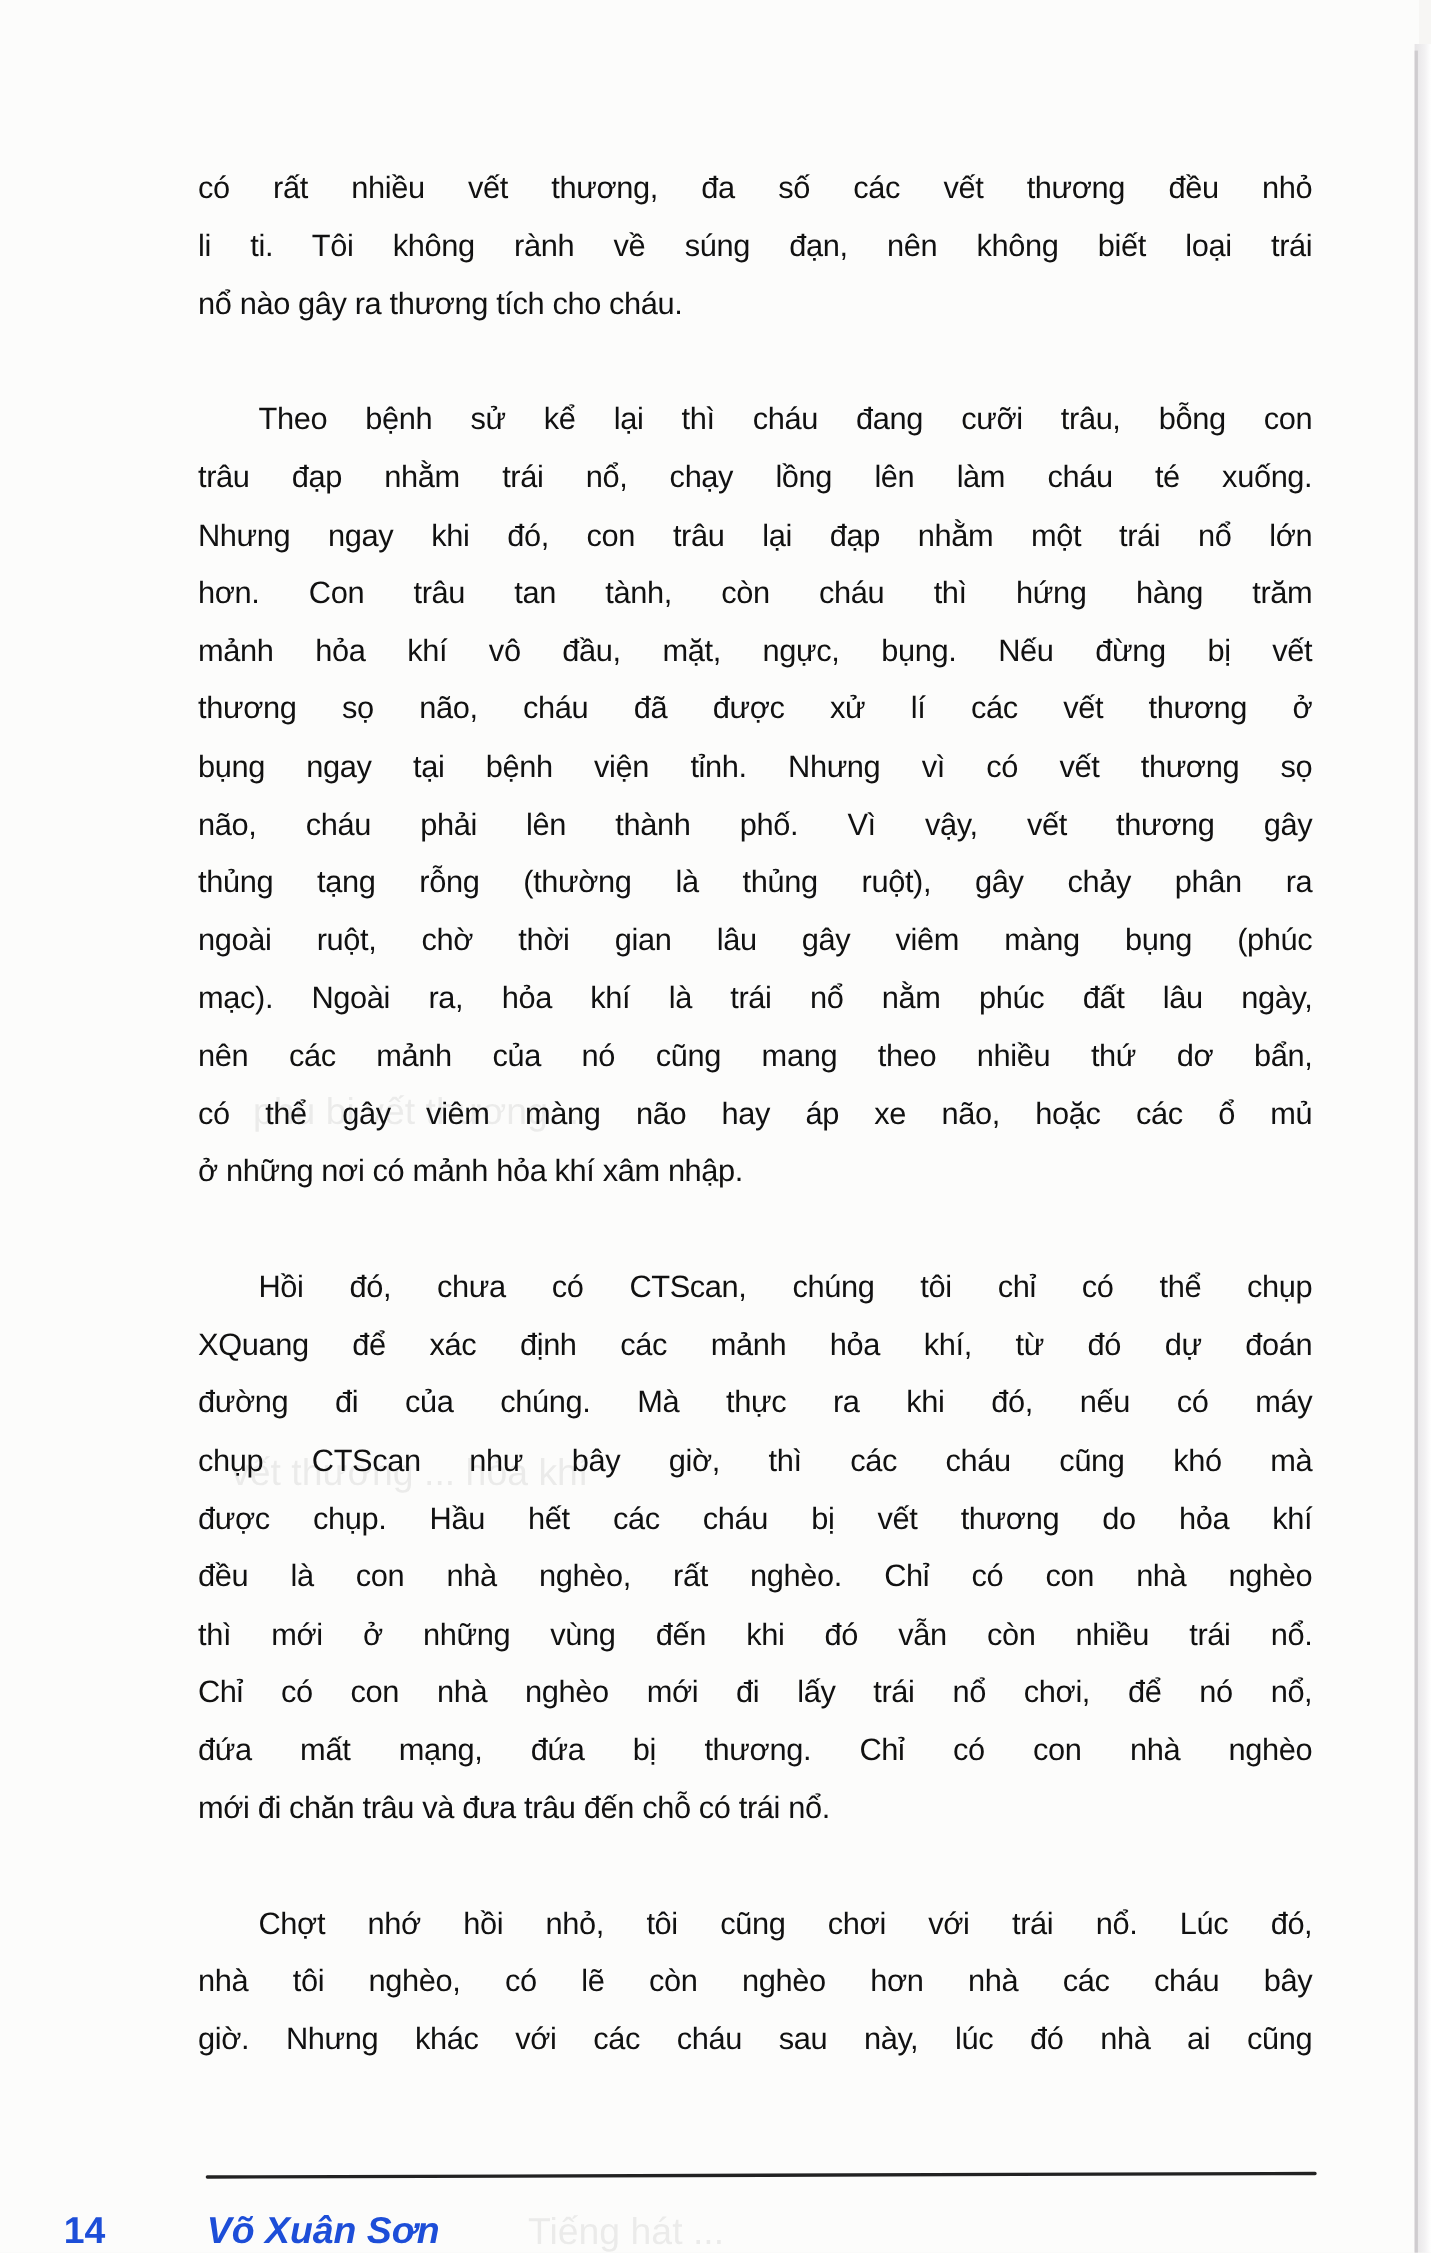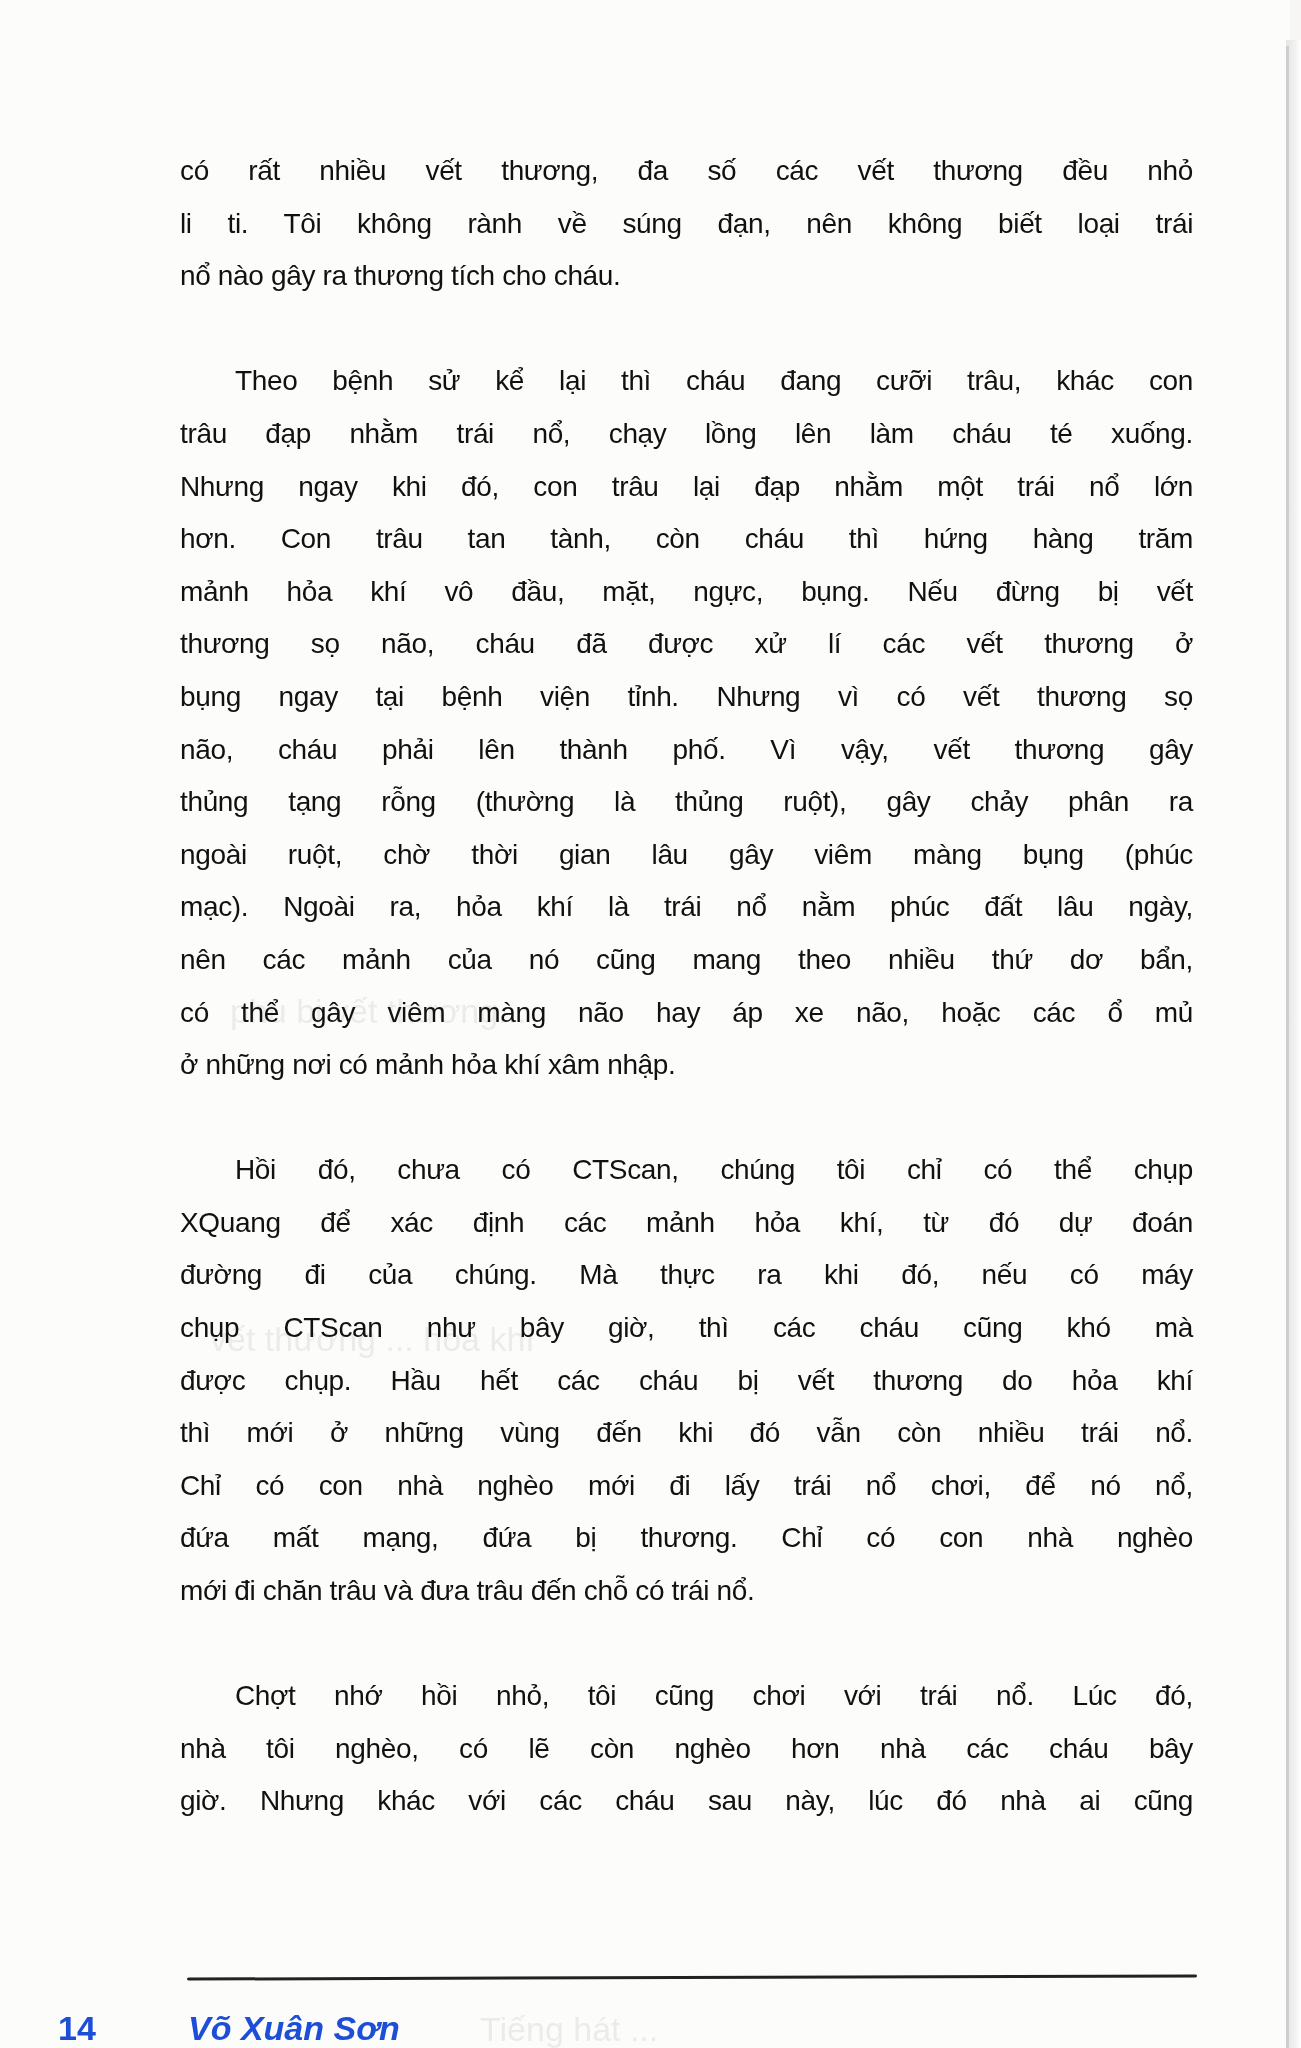--- a/index.html
+++ b/index.html
@@ -109,21 +109,21 @@
 
   <div class="body-text">
 
     <p class="para">
       <span class="line">có rất nhiều vết thương, đa số các vết thương đều nhỏ</span>
       <span class="line">li ti. Tôi không rành về súng đạn, nên không biết loại trái</span>
       <span class="line last">nổ nào gây ra thương tích cho cháu.</span>
     </p>
 
     <p class="para">
-      <span class="line indent">Theo bệnh sử kể lại thì cháu đang cưỡi trâu, khác con</span>
+      <span class="line indent">Theo bệnh sử kể lại thì cháu đang cưỡi trâu, bỗng con</span>
       <span class="line">trâu đạp nhằm trái nổ, chạy lồng lên làm cháu té xuống.</span>
       <span class="line">Nhưng ngay khi đó, con trâu lại đạp nhằm một trái nổ lớn</span>
       <span class="line">hơn. Con trâu tan tành, còn cháu thì hứng hàng trăm</span>
       <span class="line">mảnh hỏa khí vô đầu, mặt, ngực, bụng. Nếu đừng bị vết</span>
       <span class="line">thương sọ não, cháu đã được xử lí các vết thương ở</span>
       <span class="line">bụng ngay tại bệnh viện tỉnh. Nhưng vì có vết thương sọ</span>
       <span class="line">não, cháu phải lên thành phố. Vì vậy, vết thương gây</span>
       <span class="line">thủng tạng rỗng (thường là thủng ruột), gây chảy phân ra</span>
       <span class="line">ngoài ruột, chờ thời gian lâu gây viêm màng bụng (phúc</span>
       <span class="line">mạc). Ngoài ra, hỏa khí là trái nổ nằm phúc đất lâu ngày,</span>
@@ -131,20 +131,21 @@
       <span class="line">có thể gây viêm màng não hay áp xe não, hoặc các ổ mủ</span>
       <span class="line last">ở những nơi có mảnh hỏa khí xâm nhập.</span>
     </p>
 
     <p class="para">
       <span class="line indent">Hồi đó, chưa có CTScan, chúng tôi chỉ có thể chụp</span>
       <span class="line">XQuang để xác định các mảnh hỏa khí, từ đó dự đoán</span>
       <span class="line">đường đi của chúng. Mà thực ra khi đó, nếu có máy</span>
       <span class="line">chụp CTScan như bây giờ, thì các cháu cũng khó mà</span>
       <span class="line">được chụp. Hầu hết các cháu bị vết thương do hỏa khí</span>
+      <span class="line">đều là con nhà nghèo, rất nghèo. Chỉ có con nhà nghèo</span>
       <span class="line">thì mới ở những vùng đến khi đó vẫn còn nhiều trái nổ.</span>
       <span class="line">Chỉ có con nhà nghèo mới đi lấy trái nổ chơi, để nó nổ,</span>
       <span class="line">đứa mất mạng, đứa bị thương. Chỉ có con nhà nghèo</span>
       <span class="line last">mới đi chăn trâu và đưa trâu đến chỗ có trái nổ.</span>
     </p>
 
     <p class="para">
       <span class="line indent">Chợt nhớ hồi nhỏ, tôi cũng chơi với trái nổ. Lúc đó,</span>
       <span class="line">nhà tôi nghèo, có lẽ còn nghèo hơn nhà các cháu bây</span>
       <span class="line">giờ. Nhưng khác với các cháu sau này, lúc đó nhà ai cũng</span>

